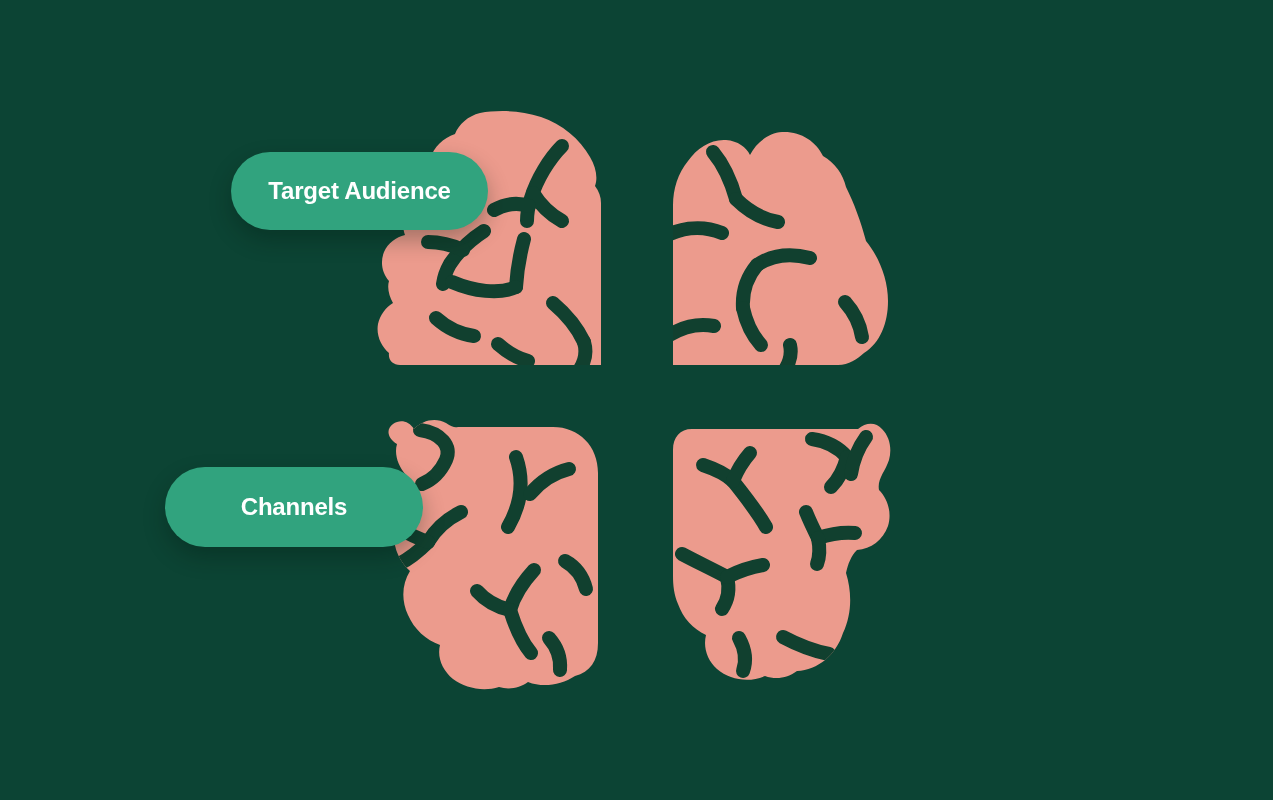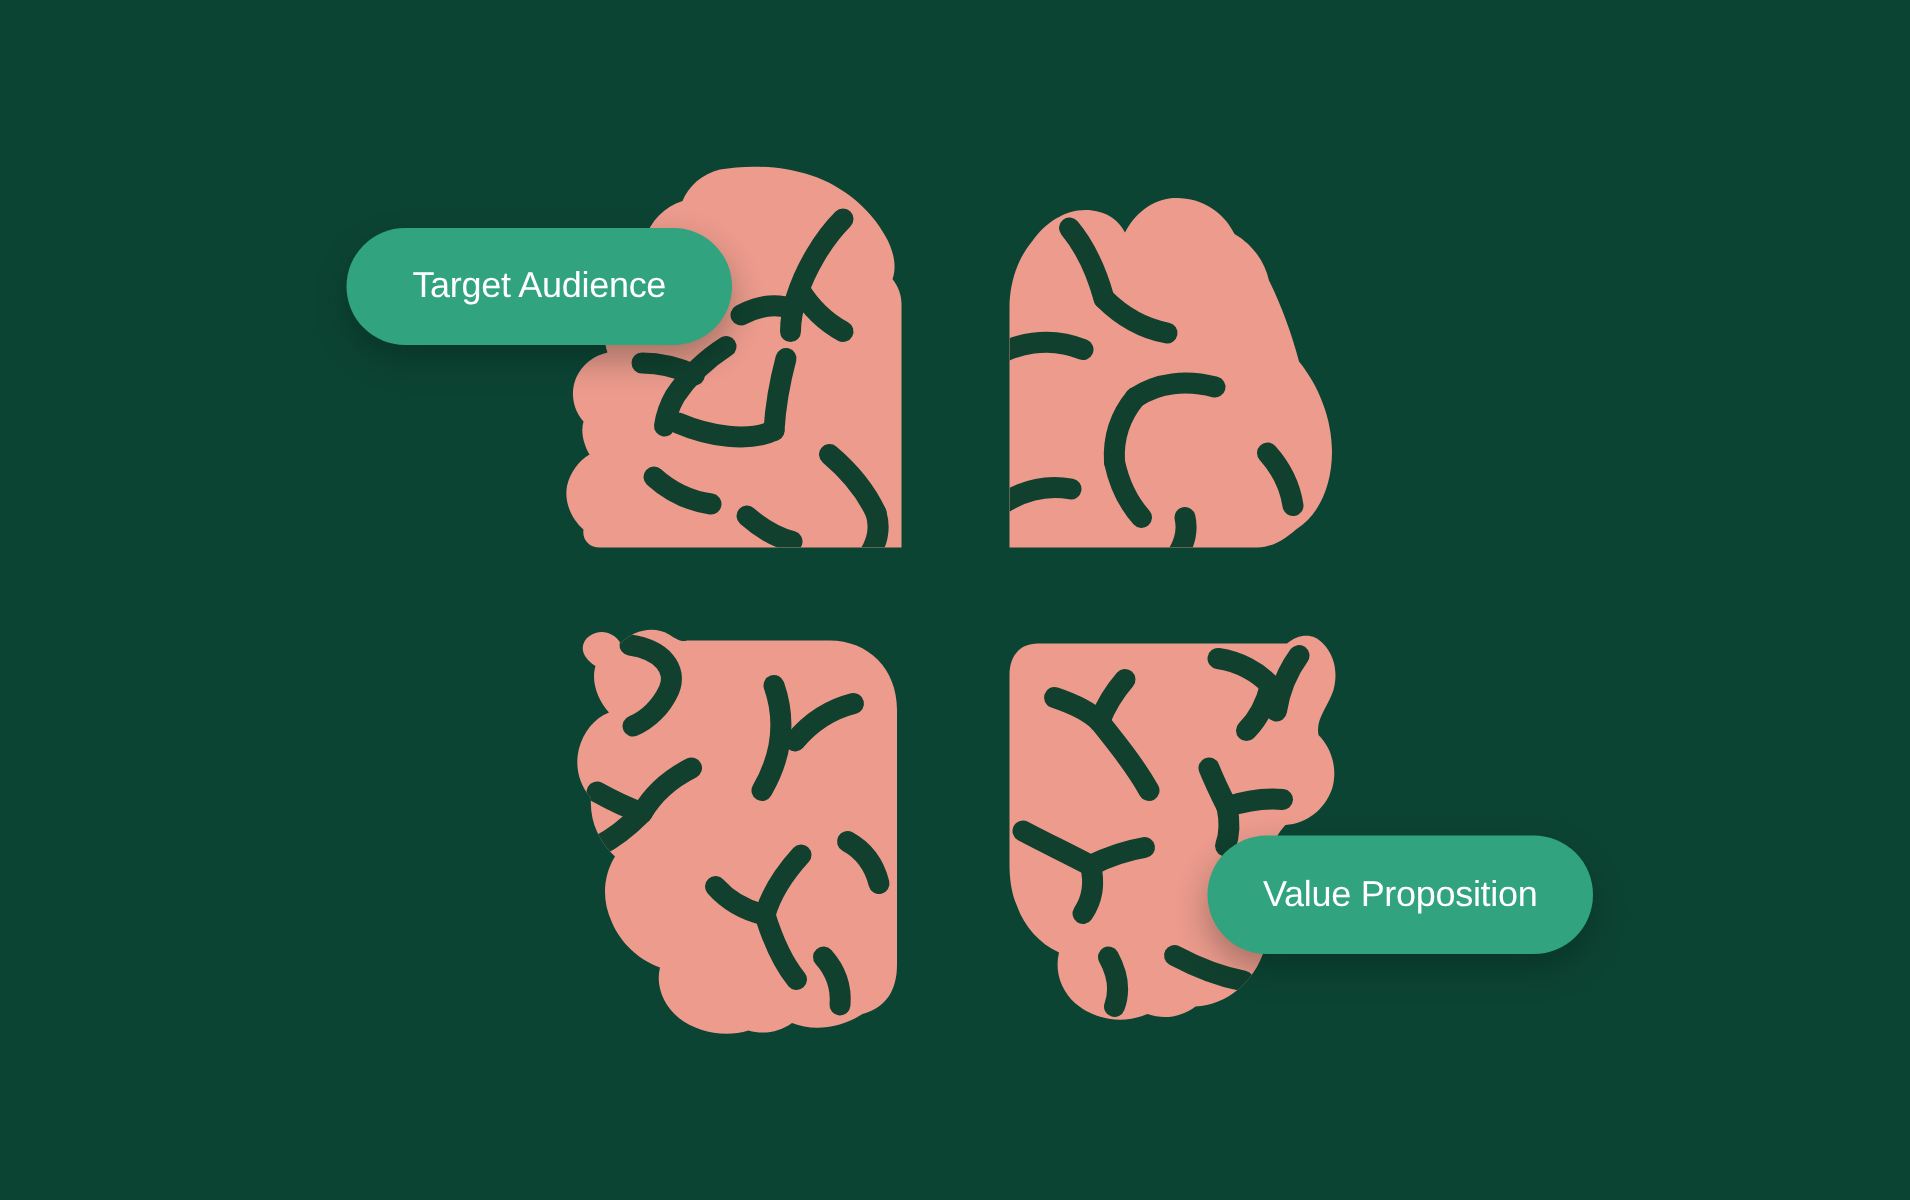--- a/index.html
+++ b/index.html
@@ -41,21 +41,21 @@
     display: flex;
     align-items: center;
     justify-content: center;
     background: var(--pill);
     border-radius: 40px;
     box-shadow: 0 10px 22px rgba(0, 22, 14, 0.30);
   }
   .pill-label {
     color: var(--pill-text);
     font-size: 24px;
-    font-weight: 400;
+    font-weight: 700;
     letter-spacing: -0.2px;
     white-space: nowrap;
   }
   .pill-ta { left: 231px; top: 152px; width: 257px; height: 78px; }
   .pill-cc { left: 813px; top: 188px; width: 256px; height: 78px; }
   .pill-ch { left: 165px; top: 467px; width: 258px; height: 80px; }
   .pill-vp { left: 805px; top: 557px; width: 257px; height: 79px; }
 </style>
 </head>
 <body>
@@ -169,18 +169,18 @@
         <path class="fold" d="M 783,637 C 798,645 813,651 829,654"></path>
       </g>
     </g>
   </svg>
 
   <div class="pill pill-ta">
     <span class="pill-label">Target Audience</span>
   </div>
 
 
+  <div class="pill pill-ch">
+    <span class="pill-label">Channels</span>
+  </div>
 
-  <div class="pill pill-vp">
-    <span class="pill-label">Value Proposition</span>
-  </div>
 
 </div>
 
 </body></html>

